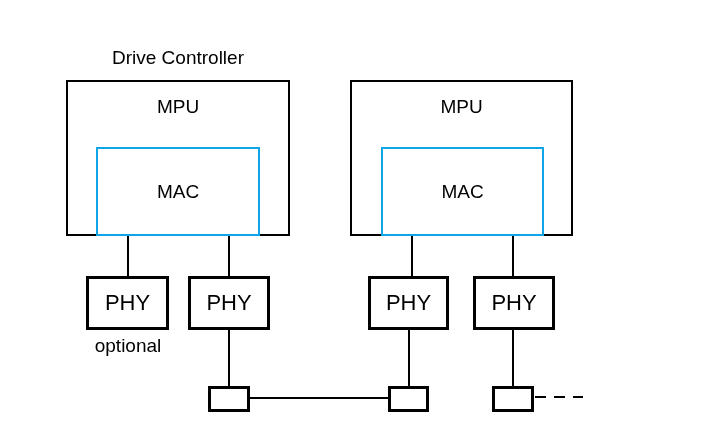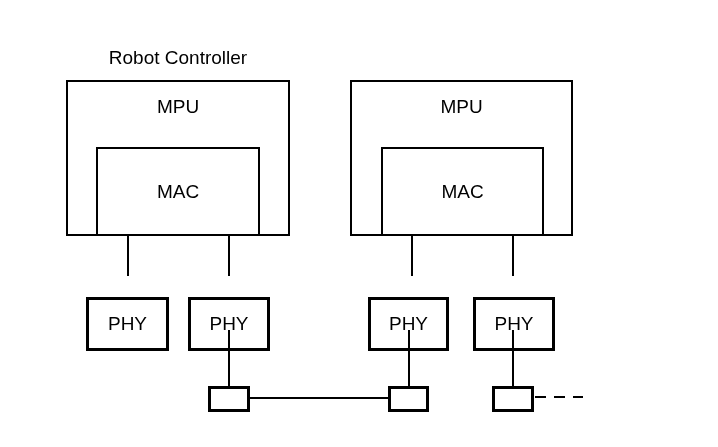--- a/index.html
+++ b/index.html
@@ -25,38 +25,37 @@
     white-space: nowrap;
   }
   .outer-box {
     position: absolute;
     border: 2px solid #000000;
     background: #ffffff;
     box-sizing: border-box;
   }
   .mac-box {
     position: absolute;
-    border: 2px solid #000000;
+    border: 2px solid #0ea5e9;
     background: #ffffff;
     box-sizing: border-box;
     display: flex;
     align-items: center;
     justify-content: center;
     font-size: 19px;
   }
   .phy-box {
     position: absolute;
     border: 3px solid #000000;
     background: #ffffff;
     box-sizing: border-box;
     display: flex;
     align-items: center;
     justify-content: center;
-    font-size: 19px;
-    margin-top: 21px;
+    font-size: 22px;
   }
   .conn-box {
     position: absolute;
     border: 3px solid #000000;
     background: #ffffff;
     box-sizing: border-box;
   }
   .vline {
     position: absolute;
     width: 1.5px;
@@ -75,41 +74,42 @@
   .two-line {
     white-space: normal;
     line-height: 23px;
   }
 </style>
 </head>
 <body>
 
 <div id="canvas">
 
-  <div class="label" style="left:66px; top:47px; width:224px;">Robot Controller</div>
+  <div class="label" style="left:66px; top:47px; width:224px;">Drive Controller</div>
 
   <div class="outer-box" style="left:66px; top:80px; width:224px; height:156px;"></div>
 
   <div class="label" style="left:66px; top:96px; width:224px;">MPU</div>
 
   <div class="mac-box" style="left:96px; top:147px; width:164px; height:89px;">
     <span>MAC</span>
   </div>
 
   <div class="vline" style="left:127px; top:236px; height:40px;"></div>
   <div class="vline" style="left:228px; top:236px; height:40px;"></div>
 
   <div class="phy-box" style="left:86px; top:276px; width:83px; height:54px;">
     <span>PHY</span>
   </div>
 
   <div class="phy-box" style="left:188px; top:276px; width:82px; height:54px;">
     <span>PHY</span>
   </div>
 
+  <div class="label" style="left:80px; top:335px; width:96px;">optional</div>
 
 
   <div class="outer-box" style="left:350px; top:80px; width:223px; height:156px;"></div>
 
   <div class="label" style="left:350px; top:96px; width:223px;">MPU</div>
 
   <div class="mac-box" style="left:381px; top:147px; width:163px; height:89px;">
     <span>MAC</span>
   </div>
 

